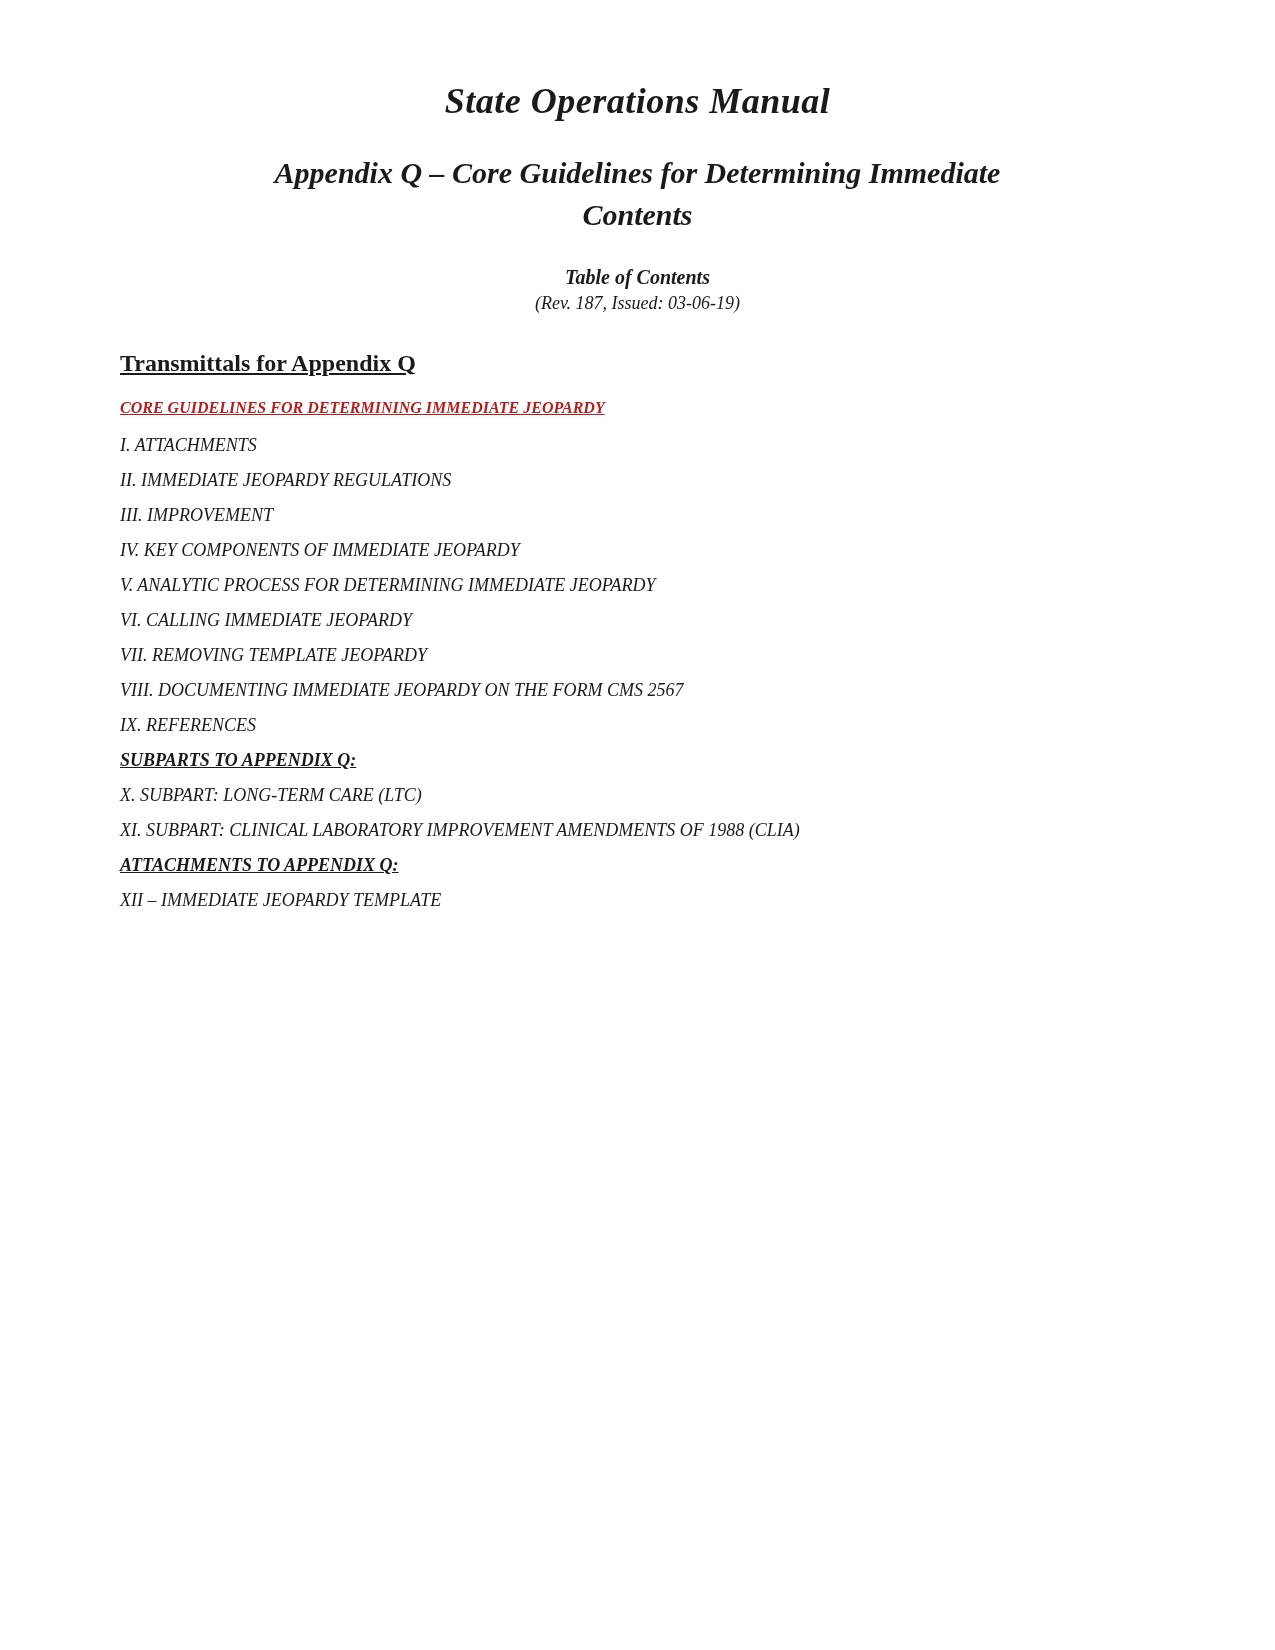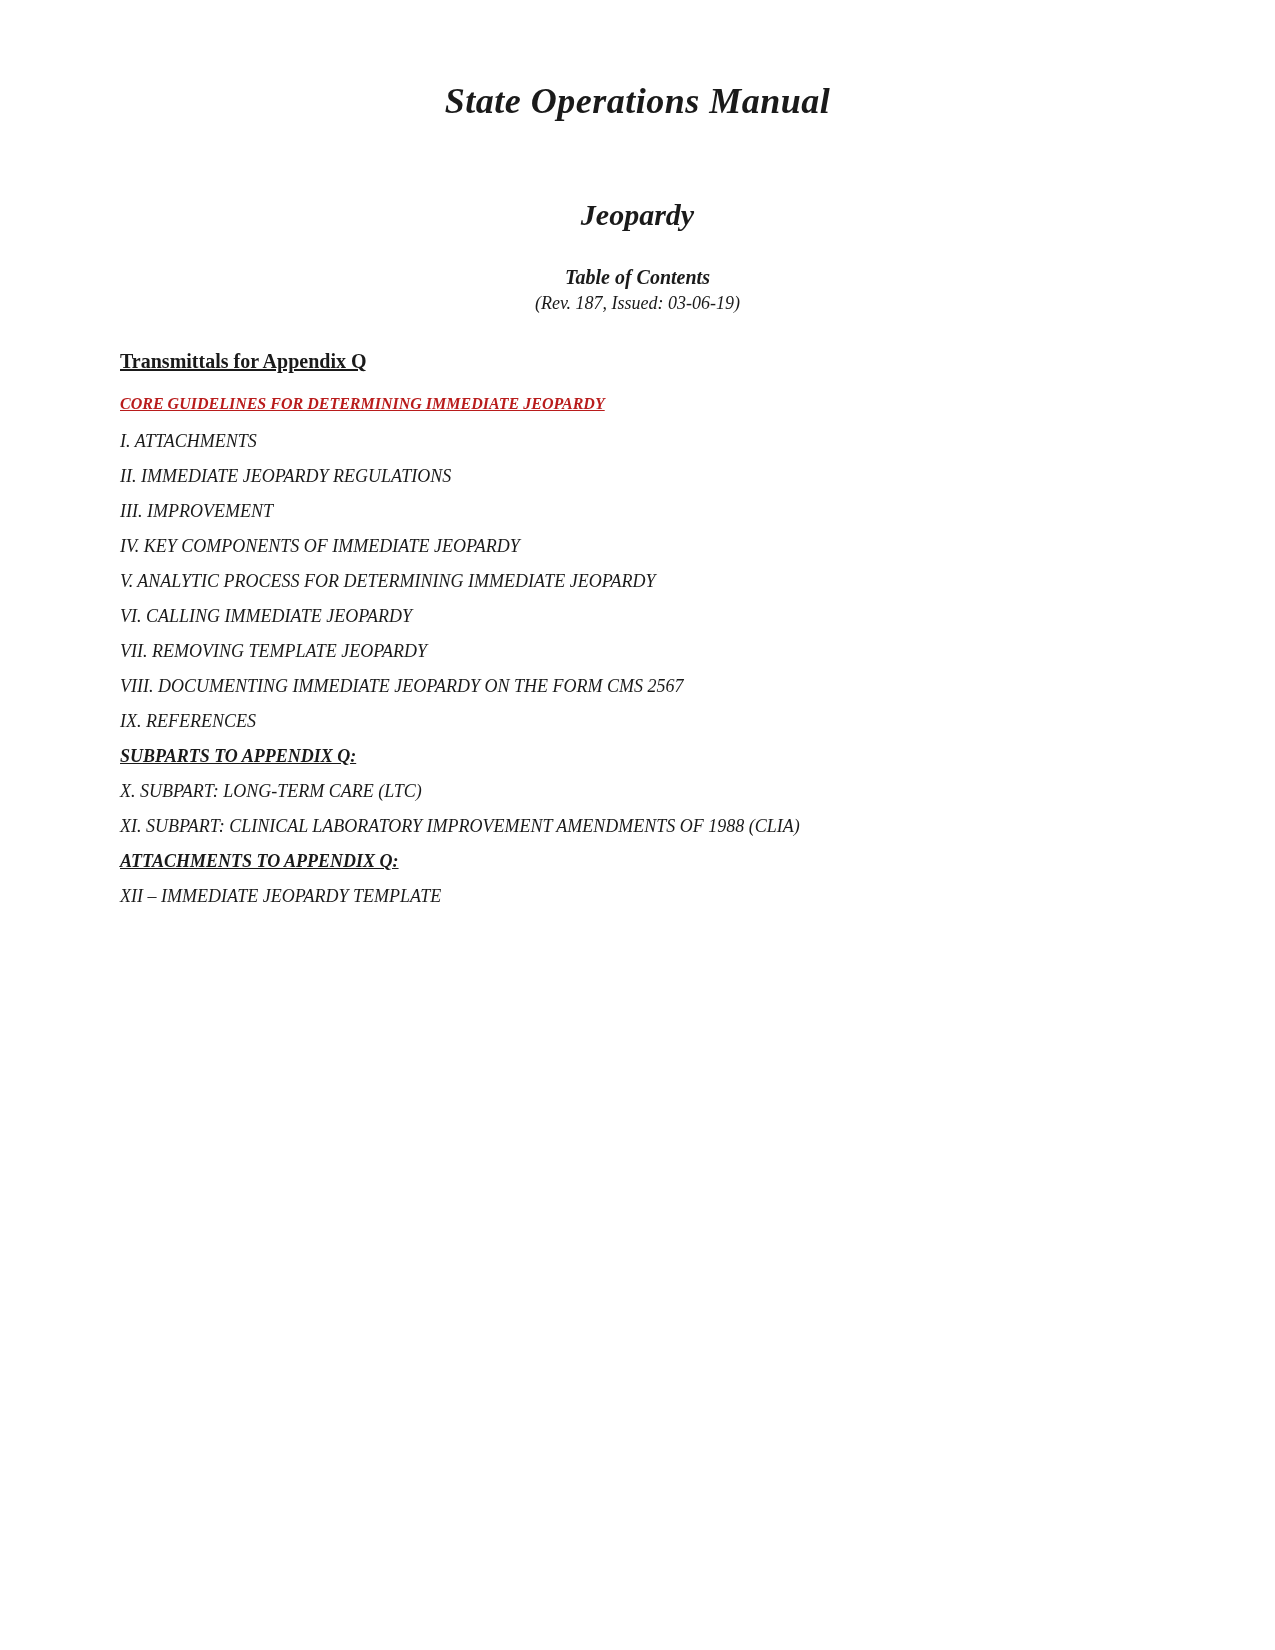--- a/index.html
+++ b/index.html
@@ -74,37 +74,37 @@
       font-style: italic;
       font-weight: bold;
       text-decoration: underline;
       margin-top: 8px;
       margin-bottom: 14px;
       color: #1a1a1a;
     }
 
     .transmittals-link {
       display: inline-block;
-      font-size: 20px;
+      font-size: 24px;
       font-weight: bold;
       text-decoration: underline;
       margin-bottom: 22px;
       color: #1a1a1a;
     }
   </style>
 </head>
 <body>
 
 
 
 <h1 class="page-title">State Operations Manual</h1>
 
 <div class="subtitle">
-  <br>
-  <span>Jeopardy</span>
+  <span>Appendix Q – Core Guidelines for Determining Immediate</span><br>
+  <span>Contents</span>
 </div>
 
 <div class="toc-header">Table of Contents</div>
 
 <div class="toc-revision">(Rev. 187, Issued: 03-06-19)</div>
 
 <a class="transmittals-link">Transmittals for Appendix Q</a>
 
 <a class="section-link">CORE GUIDELINES FOR DETERMINING IMMEDIATE JEOPARDY</a>
 

